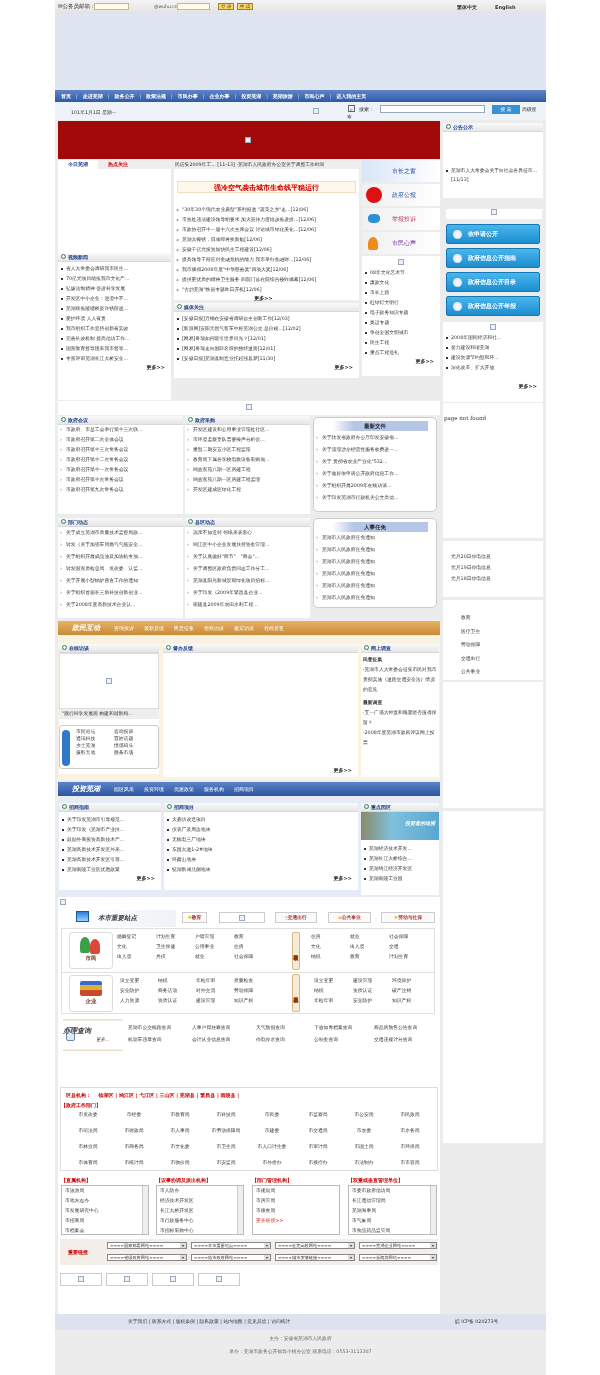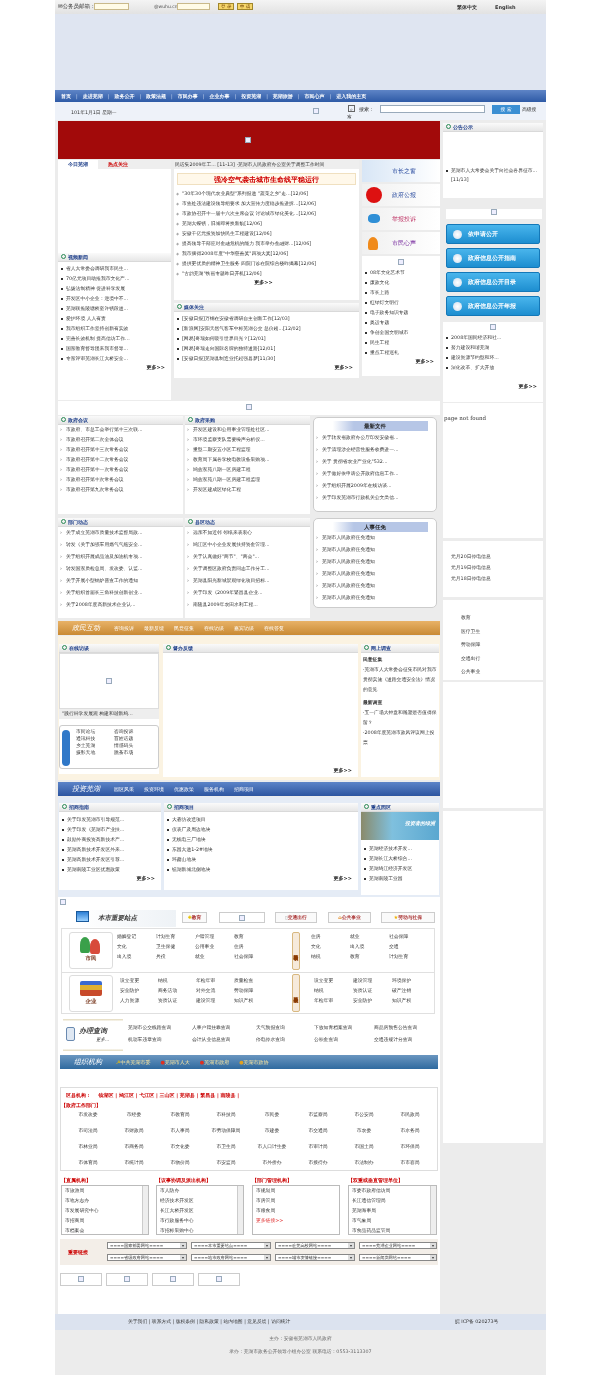--- a/index.html
+++ b/index.html
@@ -25,21 +25,21 @@
 ul.ls li{font-size:4.8px;line-height:10px;white-space:nowrap;overflow:hidden;color:#333;padding-left:8px;position:relative;}
 ul.ls li::before{content:"";position:absolute;left:3px;top:4px;width:2px;height:2px;background:#333;}
 ul.ls.arrow li::before{content:"›";background:none;width:auto;height:auto;top:0;left:2px;color:#666;}
 ul.ls.dia li::before{content:"◈";background:none;width:auto;height:auto;top:0;left:2px;color:#999;font-size:4px;}
 .more{font-size:5px;font-weight:bold;text-align:right;color:#222;padding-right:6px;}
 .tabs{display:flex;height:9px;background:#eee;}
 .tab{font-size:5px;font-weight:bold;line-height:9px;padding:0 10px;}
 .box-round{background:#fff;border:1px solid #ccc;border-radius:5px;}
 .round-title{height:10px;margin:3px 8px 0 8px;background:linear-gradient(90deg,#fff 10%,#b6c6e6 30%,#b6c6e6);font-size:5.5px;font-weight:bold;text-align:center;line-height:10px;color:#222;}
 .band{height:12px;display:flex;align-items:center;}
-.band .title{font-size:7px;font-style:italic;color:#fff;font-weight:normal;padding:0 14px;}
+.band .title{font-size:7px;font-style:italic;color:#fff;font-weight:bold;padding:0 14px;}
 .band span.item{color:#fff;font-size:5px;margin-right:10px;white-space:nowrap;}
 .bluebtn{height:20px;margin:4px 3px;border-radius:2px;background:linear-gradient(#49b5ec,#1d8ed0);border:1px solid #1478b8;display:flex;align-items:center;padding-left:6px;}
 .bluebtn .dot{width:9px;height:9px;border-radius:50%;background:radial-gradient(#fff,#cde);margin-right:6px;}
 .bluebtn span{color:#fff;font-weight:bold;font-size:6px;}
 .grid-text{font-size:4.8px;color:#333;white-space:nowrap;}
 .sel{position:absolute;height:7px;border:1px solid #888;background:#fff;font-size:4.2px;line-height:5px;padding-left:2px;white-space:nowrap;overflow:hidden;}
 .sel::after{content:"▾";position:absolute;right:0;top:0;width:6px;height:5px;background:#ddd;text-align:center;font-size:4px;}
 .lb{position:absolute;background:#fff;border:1px solid #bbb;}
 .lb div{font-size:4.8px;line-height:10px;padding-left:3px;white-space:nowrap;}
 .lb .sb{position:absolute;right:0;top:0;width:6px;height:100%;background:#eee;border-left:1px solid #ccc;}
@@ -118,21 +118,21 @@
       <li>我市组织工作坚持创新有实效</li>
       <li>完善长效机制 提高信访工作...</li>
       <li>国家教育督导团来我市督导...</li>
       <li>专家评审芜湖长江大桥安全...</li>
     </ul>
     <div class="more">更多&gt;&gt;</div>
   </div>
 
   <div class="abs panel" style="left:119px;top:160px;width:185px;height:140px;">
     <div style="font-size:4.8px;line-height:9px;white-space:nowrap;overflow:hidden;background:#eee;padding-left:1px;">民话集2009年工... [11-13] ·芜湖市人民政府办公室关于调整工作时间</div>
-    <div style="margin:4px 3px;height:12px;background:#fff8ea;border:1px solid #f0e0c0;text-align:center;font-size:7px;font-weight:bold;color:#d00000;line-height:12px;">强冷空气袭击城市生命线平稳运行</div>
+    <div style="margin:12px 3px;height:12px;background:#fff8ea;border:1px solid #f0e0c0;text-align:center;font-size:7px;font-weight:bold;color:#d00000;line-height:12px;">强冷空气袭击城市生命线平稳运行</div>
     <ul class="ls dia">
       <li>"30年30个现代农业典型"系列报道 "蔬菜之乡"走...[12/06]</li>
       <li>市查处违法建设领导组要求 加大宣传力度稳步推进拆...[12/06]</li>
       <li>市政协召开十一届十六次主席会议 讨论城市绿化美化...[12/06]</li>
       <li>芜湖大蝶镇，旧城即将换新貌[12/06]</li>
       <li>安徽千亿元投资加快民生工程建设[12/06]</li>
       <li>提高领导干部应对金融危机的能力 我市举办金融财...[12/06]</li>
       <li>我市摘得2008年度"中华慈善奖"四项大奖[12/06]</li>
       <li>提供更优质的精神卫生服务 四院门诊在院综合楼昨揭幕[12/06]</li>
       <li>"古韵芜湖"铁画专题昨日开机[12/06]</li>
@@ -465,43 +465,36 @@
       <span class="grid-text">纳税</span>
       <span class="grid-text">资质认证</span>
       <span class="grid-text">破产注销</span>
       <span class="grid-text">年检年审</span>
       <span class="grid-text">安全防护</span>
       <span class="grid-text">知识产权</span>
     </div>
 
     <div class="abs" style="left:5px;top:122px;width:60px;height:32px;background:linear-gradient(#e8e0c8 1px,#fff 2px,#fff 30px,#e8e0c8 31px);">
       <span class="abs" style="left:3px;top:8px;width:9px;height:14px;border:1px solid #6a8ab0;background:#dfe8f3;border-radius:2px;"></span>
-      <span class="abs" style="left:16px;top:7px;font-size:7px;font-style:italic;font-weight:bold;color:#444;white-space:nowrap;">办理查询</span>
+      <span class="abs" style="left:0;top:7px;font-size:7px;font-style:italic;font-weight:bold;color:#444;white-space:nowrap;">办理查询</span>
       <span class="abs" style="left:33px;top:18px;font-size:4.5px;font-style:italic;">更多...</span>
     </div>
     <div class="abs" style="left:70px;top:127px;display:grid;grid-template-columns:64px 64px 58px 60px 60px;row-gap:6px;">
       <span class="grid-text">芜湖市公交线路查询</span>
       <span class="grid-text">人事户籍挂靠查询</span>
       <span class="grid-text">天气预报查询</span>
       <span class="grid-text">下放知青档案查询</span>
       <span class="grid-text">商品房预售公告查询</span>
       <span class="grid-text">机动车违章查询</span>
       <span class="grid-text">会计从业信息查询</span>
       <span class="grid-text">停电停水查询</span>
       <span class="grid-text">公积金查询</span>
       <span class="grid-text">交通违规计分查询</span>
     </div>
 
-    <div class="abs band" style="left:2px;top:158px;width:378px;height:14px;background:linear-gradient(#6a96c0,#2f6a9f);">
-      <span class="title">组织机构</span>
-      <span class="item" style="color:#ffe9a0;"><span style="color:#f3c000;">☭</span><span>中共芜湖市委</span></span>
-      <span class="item" style="color:#ffe9a0;"><span style="color:#e03020;">●</span><span>芜湖市人大</span></span>
-      <span class="item" style="color:#ffe9a0;"><span style="color:#e03020;">●</span><span>芜湖市政府</span></span>
-      <span class="item" style="color:#ffe9a0;"><span style="color:#e0a020;">●</span><span>芜湖市政协</span></span>
-    </div>
   </div>
 
   <div class="abs panel" style="left:3px;top:1087px;width:382px;height:230px;">
     <div class="abs" style="left:2px;top:0;width:378px;height:84px;border:1px solid #ddd;"></div>
     <div class="abs" style="left:8px;top:5px;white-space:nowrap;">
       <span class="redh">区县机构：</span>
       <span class="redh" style="margin-left:6px;">镜湖区</span><span class="redh"> | </span>
       <span class="redh">鸠江区</span><span class="redh"> | </span>
       <span class="redh">弋江区</span><span class="redh"> | </span>
       <span class="redh">三山区</span><span class="redh"> | </span>

